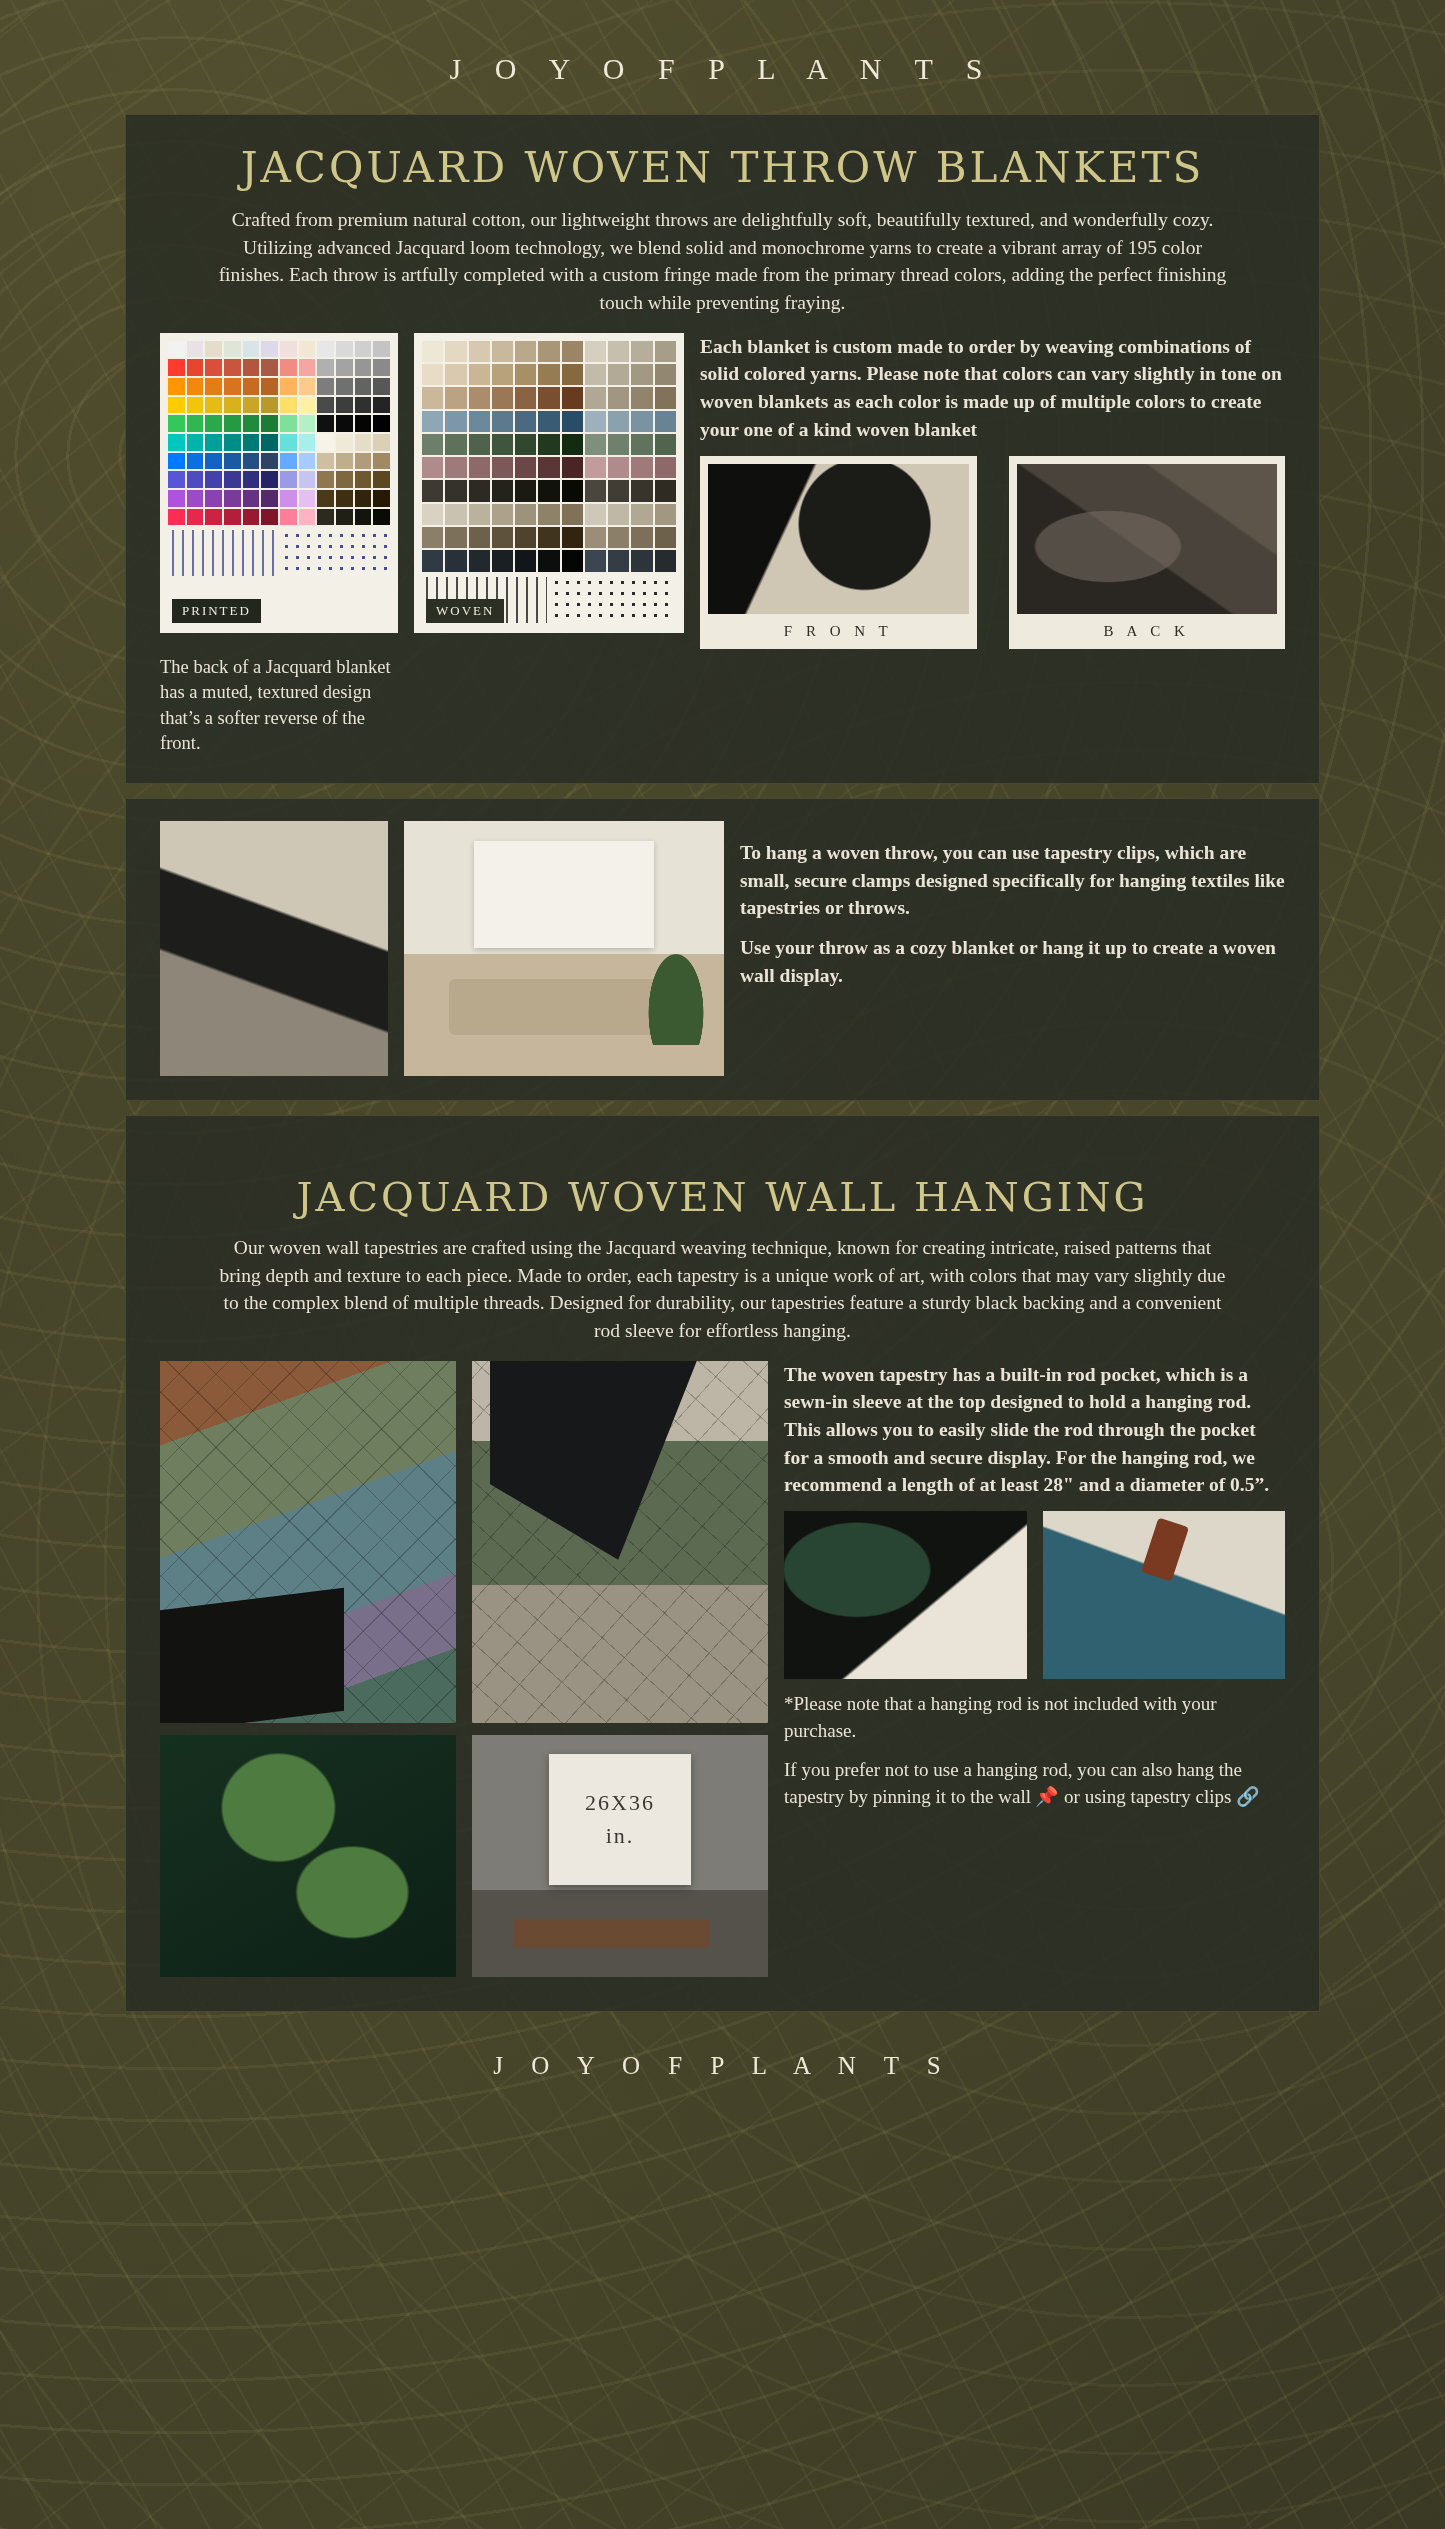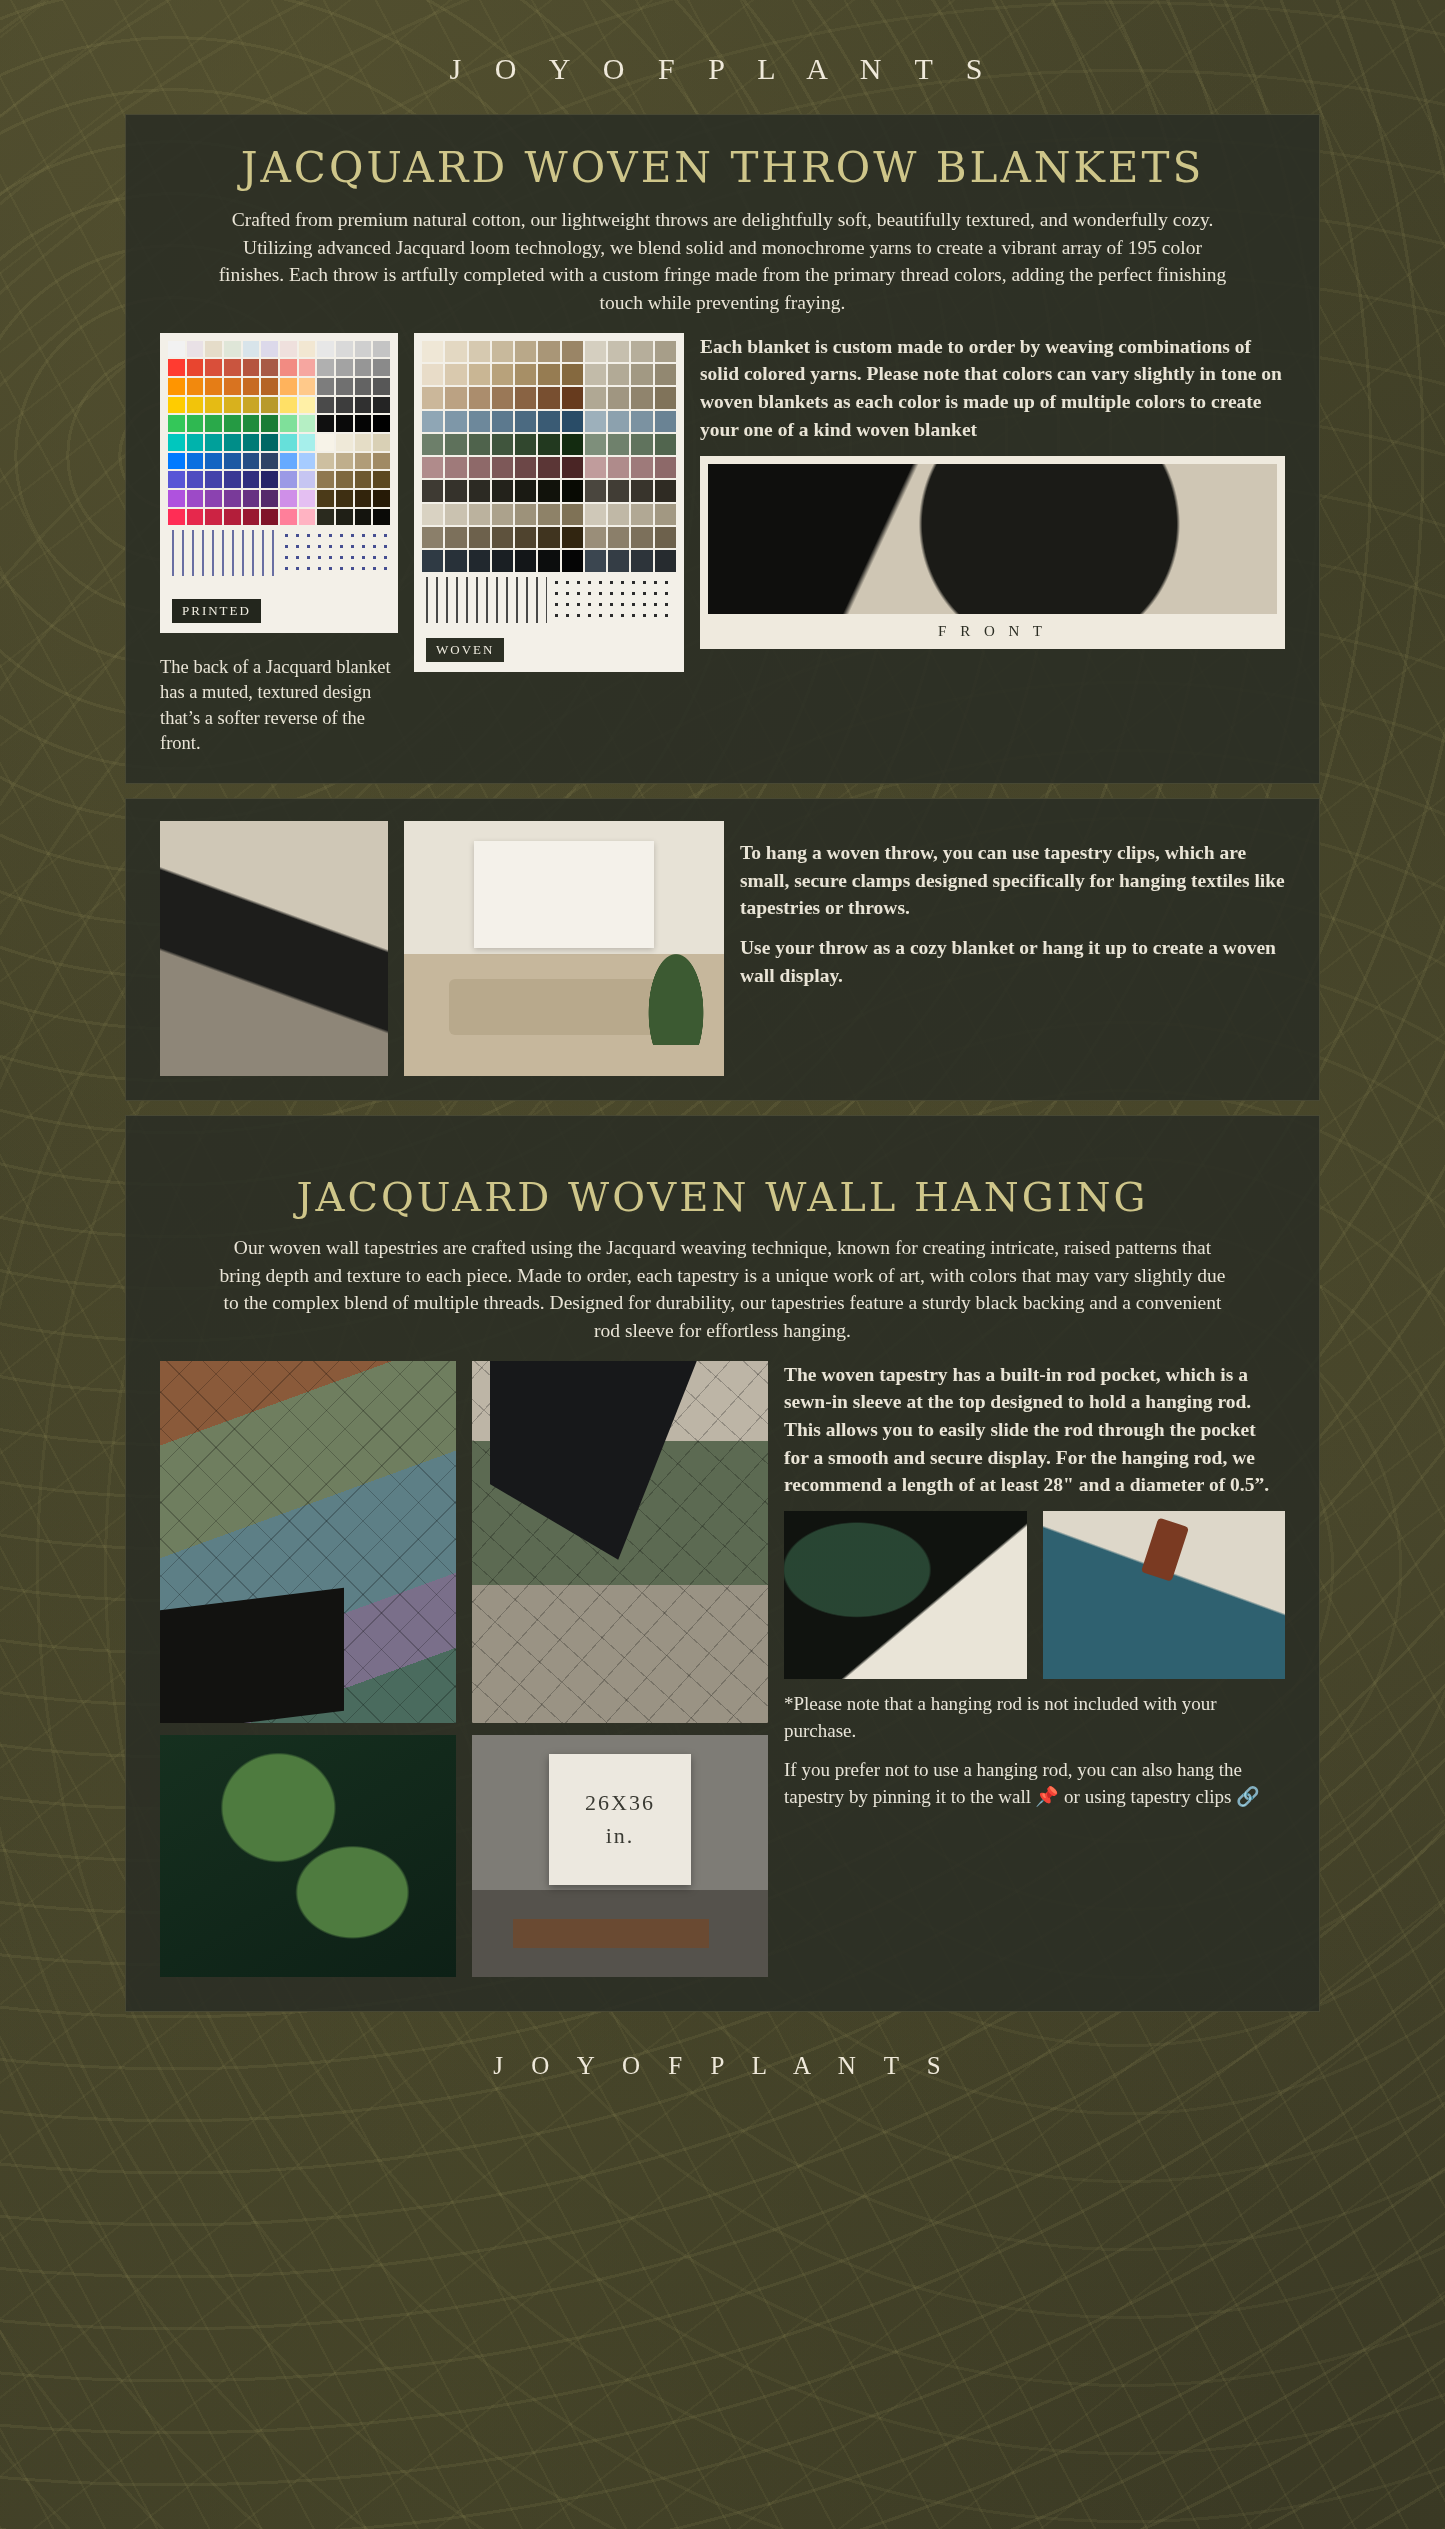--- a/index.html
+++ b/index.html
@@ -421,21 +421,21 @@
           <div class="squiggles">
             <div class="squig"></div>
             <div class="dots"></div>
           </div>
           <div class="chart-label">PRINTED</div>
         </div>
         <div class="caption">The back of a Jacquard blanket has a muted, textured design that’s a softer reverse of the front.</div>
       </div>
 
       <div class="col" style="width:270px">
-        <div class="swatch-card" style="height:339px">
+        <div class="swatch-card" style="height:300px">
           <div class="grid woven" id="woven-grid">
               <div class="cell" style="background: rgb(239, 231, 214);"></div>
               <div class="cell" style="background: rgb(227, 216, 194);"></div>
               <div class="cell" style="background: rgb(214, 201, 176);"></div>
               <div class="cell" style="background: rgb(200, 185, 156);"></div>
               <div class="cell" style="background: rgb(185, 168, 137);"></div>
               <div class="cell" style="background: rgb(169, 150, 119);"></div>
               <div class="cell" style="background: rgb(154, 133, 102);"></div>
               <div class="cell" style="background: rgb(213, 207, 192);"></div>
               <div class="cell" style="background: rgb(198, 191, 174);"></div>
@@ -549,20 +549,24 @@
         </div>
       </div>
 
       <div class="col" style="flex:1">
         <div class="body-text">Each blanket is custom made to order by weaving combinations of solid colored yarns. Please note that colors can vary slightly in tone on woven blankets as each color is made up of multiple colors to create your one of a kind woven blanket</div>
         <div class="row" style="gap:32px">
           <div class="photo-frame" style="flex:1">
             <div class="photo ph-front" style="height:150px"></div>
             <div class="photo-cap">F R O N T</div>
           </div>
+          <div class="photo-frame" style="flex:1">
+            <div class="photo ph-back" style="height:150px"></div>
+            <div class="photo-cap">B A C K</div>
+          </div>
         </div>
       </div>
     </div>
   </div>
 
   <div class="panel p2">
     <div class="row">
       <div class="photo ph-throw-hang" style="width:228px;height:255px"></div>
       <div class="photo ph-room" style="width:320px;height:255px">
         <div class="sofa"></div>

